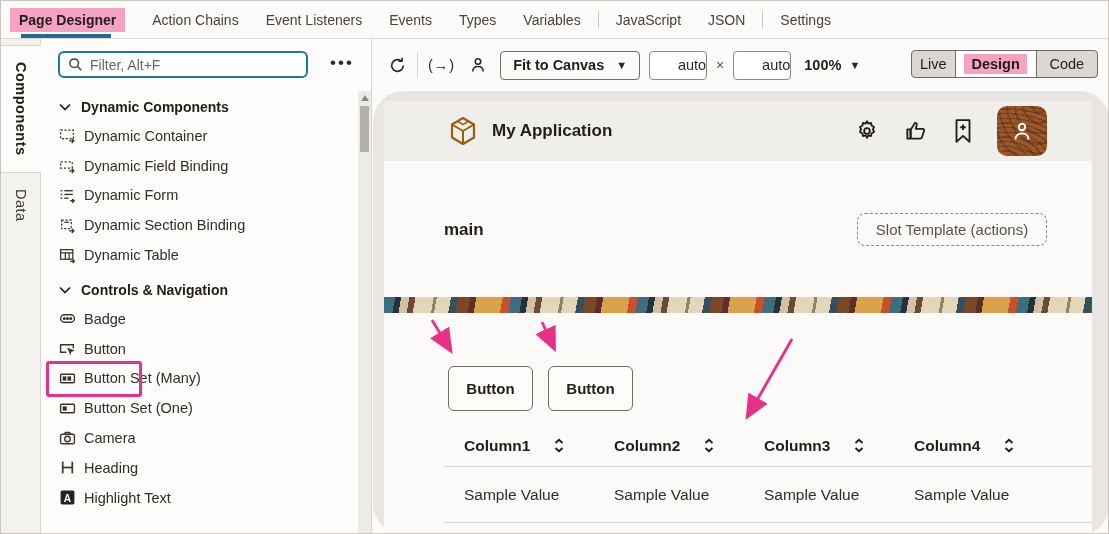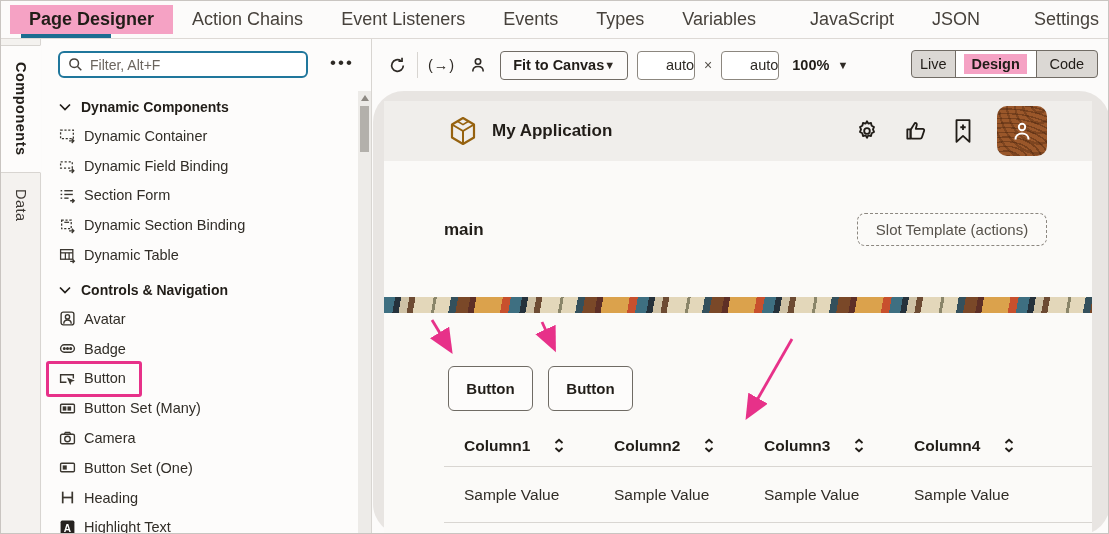--- a/index.html
+++ b/index.html
@@ -5,21 +5,21 @@
   * { margin:0; padding:0; box-sizing:border-box; }
   html,body { background:#fff; }
   body { font-family:"Liberation Sans", sans-serif; color:#2e2a25; }
   .app { position:relative; width:1109px; height:534px; background:#fcfbfa;
          border:1px solid #c9c5c1; overflow:hidden; }
 
   
   .topbar { position:absolute; left:0; top:0; width:1109px; height:38px;
             background:#fcfbfa; border-bottom:1px solid #ddd9d5;
             display:flex; align-items:center; padding-left:9px; }
-  .toptab { font-size:18px; color:#47423c; padding:4px 19px; white-space:nowrap; cursor:default; }
+  .toptab { font-size:14px; color:#47423c; padding:4px 9px; white-space:nowrap; cursor:default; }
   .toptab.active { background:#f5a2c4; color:#211d18; font-weight:bold; }
   .top-underline { position:absolute; left:20px; top:33px; width:90px; height:4px; background:#1c6d90; }
   .top-divider { width:1px; height:17px; background:#c9c5c0; margin:0 8px; }
 
   
   .rail { position:absolute; left:0; top:38px; width:40px; height:496px;
           background:#f4f2ef; border-right:1px solid #d8d5d1; }
   .rail-tab { position:absolute; left:0; width:40px; display:flex; align-items:center;
               justify-content:center; }
   .rail-tab span { writing-mode:vertical-rl; font-size:14.5px; color:#3c3833; letter-spacing:.5px; }
@@ -52,21 +52,21 @@
                  border-left:4px solid transparent; border-right:4px solid transparent;
                  border-bottom:6px solid #8d8983; }
   .pscroll .thumb { position:absolute; left:2px; top:15px; width:9px; height:46px; background:#b3b0ab; }
 
   
   .ctoolbar { position:absolute; left:372px; top:38px; width:737px; height:52px; background:#fcfbfa;
               display:flex; align-items:center; }
   .tool-ic { display:flex; align-items:center; justify-content:center; cursor:pointer; color:#2e2a25; }
   .vdiv { width:1px; height:26px; background:#d8d5d1; margin:0 10px; }
   .fit-btn { height:29px; border:1px solid #716c65; border-radius:4px; background:#fcfbfa;
-             display:flex; align-items:center; padding:0 12px; font-size:14.5px;
+             display:flex; align-items:center; gap:12px; padding:0 12px; font-size:14.5px;
              font-weight:bold; color:#211d18; cursor:pointer;text-align:right; }
   .dim-input { width:58px; height:29px; border:1px solid #8c877f; border-radius:4px; background:#fff;
                text-align:right; font-size:14.5px; color:#2e2a25; font-family:"Liberation Sans",sans-serif; }
   .times { color:#55504a; font-size:14px; margin:0 9px; }
   .zoom-dd { display:flex; align-items:center; gap:8px; font-size:14.5px; font-weight:bold;
              color:#211d18; margin-left:13px; cursor:pointer; }
   .caret { font-size:11px; color:#2e2a25; }
 
   .seggroup { position:absolute; left:910px; top:49px; width:187px; height:28px;
               border:1px solid #716c65; border-radius:4px; overflow:hidden; display:flex; background:#dbd8d4; }
@@ -196,21 +196,21 @@
           <svg width="17" height="17" viewBox="0 0 16 16" fill="none" stroke="#3a362f" stroke-width="1.3">
             <line x1="1.5" y1="3.5" x2="3" y2="3.5"></line>
               <line x1="5" y1="3.5" x2="13" y2="3.5"></line>
             <line x1="1.5" y1="7" x2="3" y2="7"></line>
               <line x1="5" y1="7" x2="13" y2="7"></line>
             <line x1="1.5" y1="10.5" x2="3" y2="10.5"></line>
               <line x1="5" y1="10.5" x2="9" y2="10.5"></line>
             <path d="M10.5 13 H14 M12.5 11.2 l1.8 1.8 -1.8 1.8"></path>
           </svg>
         </span>
-        <span>Section Form</span>
+        <span>Dynamic Form</span>
       </div>
       <div class="citem">
         <span class="cicon">
           <svg width="17" height="17" viewBox="0 0 16 16" fill="none" stroke="#3a362f" stroke-width="1.2">
             <rect x="2.5" y="3" width="9" height="8" stroke-dasharray="2 1.6"></rect>
               <line x1="5" y1="5" x2="9.5" y2="5"></line>
             <path d="M9.5 13 H14 M12 11 l2 2 -2 2"></path>
           </svg>
         </span>
         <span>Dynamic Section Binding</span>
@@ -231,30 +231,20 @@
       <div class="sec-hdr second">
         <svg width="12" height="8" viewBox="0 0 12 8" fill="none" stroke="#211d18" stroke-width="1.7">
             <polyline points="1,1.5 6,6.5 11,1.5"></polyline>
           </svg>
         <span>Controls &amp; Navigation</span>
       </div>
 
       <div class="citem">
         <span class="cicon">
           <svg width="17" height="17" viewBox="0 0 16 16" fill="none" stroke="#3a362f" stroke-width="1.3">
-            <rect x="2" y="2" width="12" height="12" rx="2"></rect>
-              <circle cx="8" cy="6.5" r="2"></circle>
-              <path d="M4.5 13 c0-2.4 1.6-3.6 3.5-3.6 s3.5 1.2 3.5 3.6"></path>
-          </svg>
-        </span>
-        <span>Avatar</span>
-      </div>
-      <div class="citem">
-        <span class="cicon">
-          <svg width="17" height="17" viewBox="0 0 16 16" fill="none" stroke="#3a362f" stroke-width="1.3">
             <rect x="1.5" y="4.5" width="13" height="7" rx="3.5"></rect>
             <circle cx="5" cy="8" r=".8" fill="#3a362f"></circle>
               <circle cx="8" cy="8" r=".8" fill="#3a362f"></circle>
               <circle cx="11" cy="8" r=".8" fill="#3a362f"></circle>
           </svg>
         </span>
         <span>Badge</span>
       </div>
       <div class="citem">
         <span class="cicon">
@@ -271,35 +261,35 @@
             <rect x="1.5" y="4" width="13" height="8" rx="1"></rect>
             <rect x="3.5" y="6" width="3.4" height="4" fill="#3a362f" stroke="none"></rect>
             <rect x="8" y="6" width="3.4" height="4" fill="#3a362f" stroke="none"></rect>
           </svg>
         </span>
         <span>Button Set (Many)</span>
       </div>
       <div class="citem">
         <span class="cicon">
           <svg width="17" height="17" viewBox="0 0 16 16" fill="none" stroke="#3a362f" stroke-width="1.3">
+            <rect x="1.5" y="4" width="13" height="8" rx="1"></rect>
+            <rect x="3.5" y="6" width="3.8" height="4" fill="#3a362f" stroke="none"></rect>
+          </svg>
+        </span>
+        <span>Button Set (One)</span>
+      </div>
+      <div class="citem">
+        <span class="cicon">
+          <svg width="17" height="17" viewBox="0 0 16 16" fill="none" stroke="#3a362f" stroke-width="1.3">
             <rect x="1.5" y="4" width="13" height="9" rx="1.5"></rect>
               <path d="M5 4 l1-1.7 h4 L11 4"></path>
               <circle cx="8" cy="8.5" r="2.6"></circle>
           </svg>
         </span>
         <span>Camera</span>
-      </div>
-      <div class="citem">
-        <span class="cicon">
-          <svg width="17" height="17" viewBox="0 0 16 16" fill="none" stroke="#3a362f" stroke-width="1.3">
-            <rect x="1.5" y="4" width="13" height="8" rx="1"></rect>
-            <rect x="3.5" y="6" width="3.8" height="4" fill="#3a362f" stroke="none"></rect>
-          </svg>
-        </span>
-        <span>Button Set (One)</span>
       </div>
       <div class="citem">
         <span class="cicon">
           <svg width="17" height="17" viewBox="0 0 16 16" fill="none" stroke="#3a362f" stroke-width="1.6">
             <line x1="3.5" y1="2.5" x2="3.5" y2="13.5"></line>
               <line x1="12.5" y1="2.5" x2="12.5" y2="13.5"></line>
               <line x1="3.5" y1="8" x2="12.5" y2="8"></line>
           </svg>
         </span>
         <span>Heading</span>

